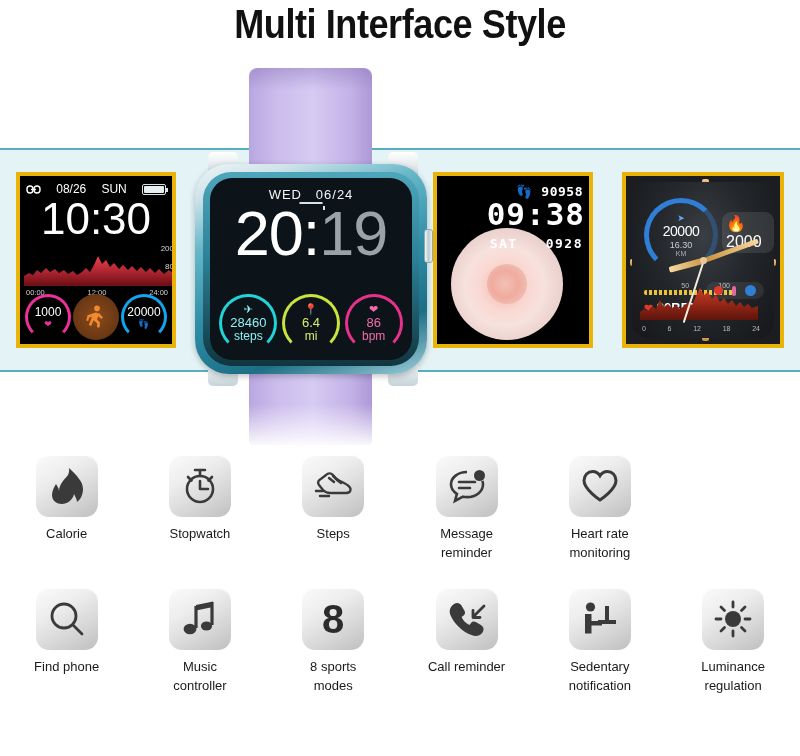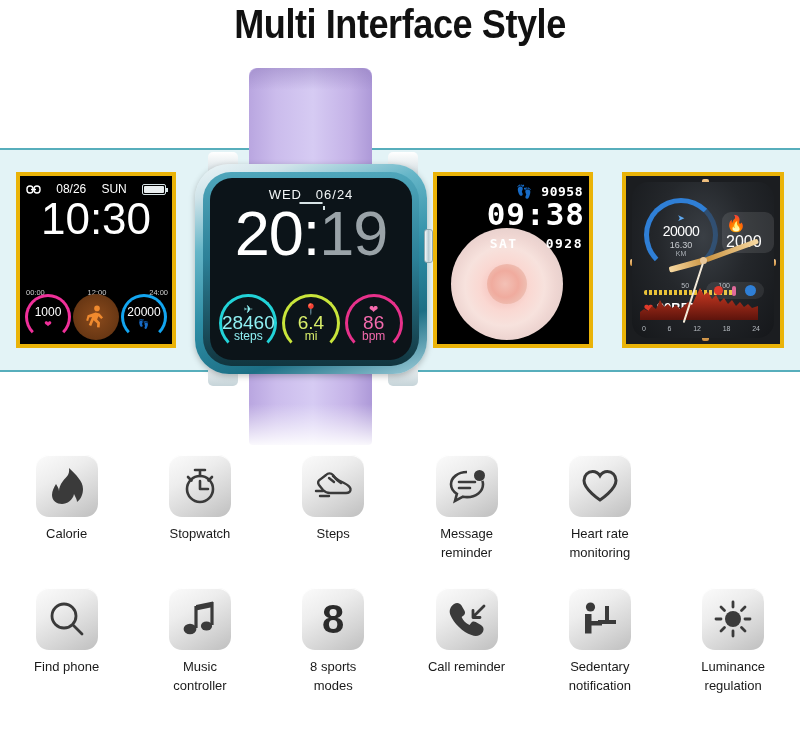--- a/index.html
+++ b/index.html
@@ -92,21 +92,21 @@
   .sm-time {
     position: absolute; left: 0; top: 20px; width: 100%; text-align: center;
     font-family: "Liberation Sans Narrow","Liberation Sans",sans-serif;
     font-size: 63px; font-weight: 300; line-height: 70px; letter-spacing: -1px;
   }
   .sm-time .dim { color: #9aa3a8; }
   .sm-rings { position: absolute; left: 0; bottom: 8px; width: 100%;
     display: flex; justify-content: space-around; align-items: flex-start; padding: 0 7px; }
   .ring { width: 58px; height: 58px; border-radius: 50%; position: relative;
     display: flex; flex-direction: column; align-items: center; justify-content: center; }
-  .ring .rv { font-size: 19px; line-height: 13px; }
+  .ring .rv { font-size: 13px; line-height: 13px; }
   .ring .rl { font-size: 12px; line-height: 14px; }
   .ring .ric { font-size: 11px; line-height: 11px; margin-bottom: 1px; }
   .ring.c1 { border: 3px solid #22d3d8; color: #8ff0f3; border-bottom-color: transparent; }
   .ring.c2 { border: 3px solid #c9e53b; color: #d9ee6a; border-bottom-color: transparent; }
   .ring.c3 { border: 3px solid #e8318b; color: #f46aad; border-bottom-color: transparent; }
 
   
   .side-screen { position: absolute; background: #000; overflow: hidden; color: #fff;
     border: 4px solid #eab308; }
   .s1 { left: 16px; top: 120px; width: 160px; height: 176px; }
@@ -219,20 +219,33 @@
             </svg>
         </span>
         <span>08/26</span>
         <span>SUN</span>
         <span class="sm-batt">
             <i style="background:#e9eef0"></i>
           </span>
       </div>
       <div class="s1-time">10:30</div>
 
+      <div class="s1-graph">
+        <svg width="152" height="40" viewBox="0 0 152 40" preserveAspectRatio="none">
+          <defs>
+              <linearGradient id="hr1" x1="0" y1="0" x2="0" y2="1">
+            <stop offset="0%" stop-color="#f4404f"></stop>
+                <stop offset="100%" stop-color="#6b0d14"></stop>
+          </linearGradient>
+            </defs>
+          <path d="M0,30 L5,27 L9,29 L13,24 L17,27 L22,22 L26,26 L31,23 L35,27 L40,24 L44,28 L49,25 L53,29 L58,26 L62,22 L66,26 L70,19 L74,10 L78,18 L82,14 L86,21 L90,17 L95,23 L99,19 L104,24 L108,20 L113,25 L117,21 L122,26 L126,22 L131,27 L135,23 L140,28 L145,24 L152,29 L152,40 L0,40 Z" fill="url(#hr1)"></path>
+        </svg>
+        <span class="s1-ylab" style="top:-2px">200</span>
+        <span class="s1-ylab" style="top:16px">80</span>
+      </div>
       <div class="s1-xaxis">
         <span>00:00</span>
         <span>12:00</span>
         <span>24:00</span>
       </div>
 
       <div class="s1-rings">
         <div class="mini-ring p">
           <span class="mv">1000</span>
           <span class="mi" style="color:#f0309a">❤</span>

